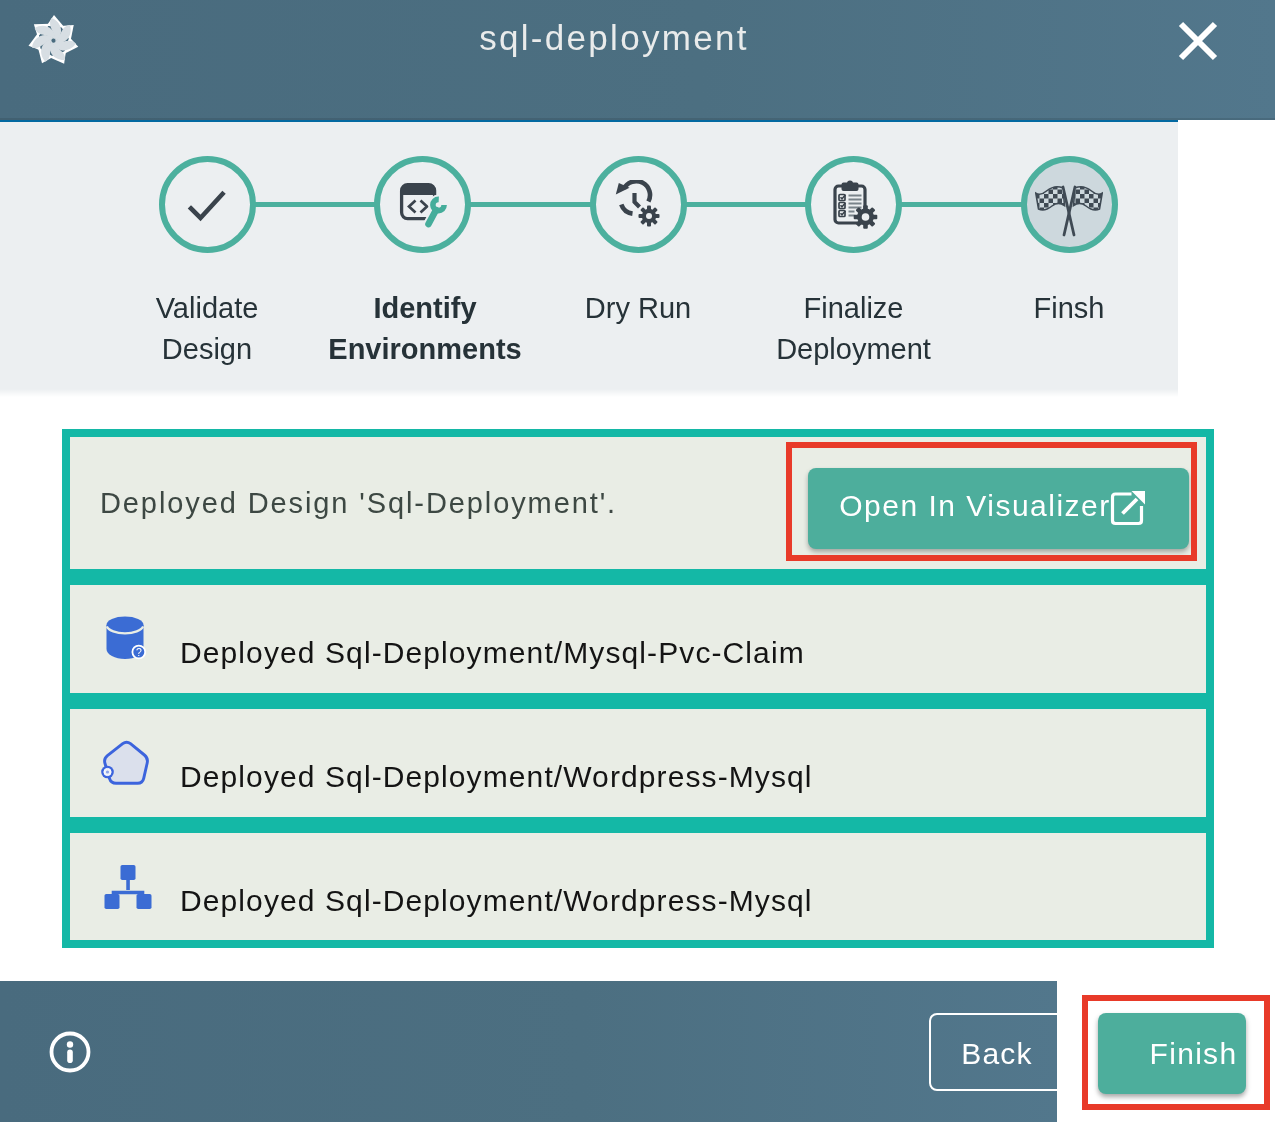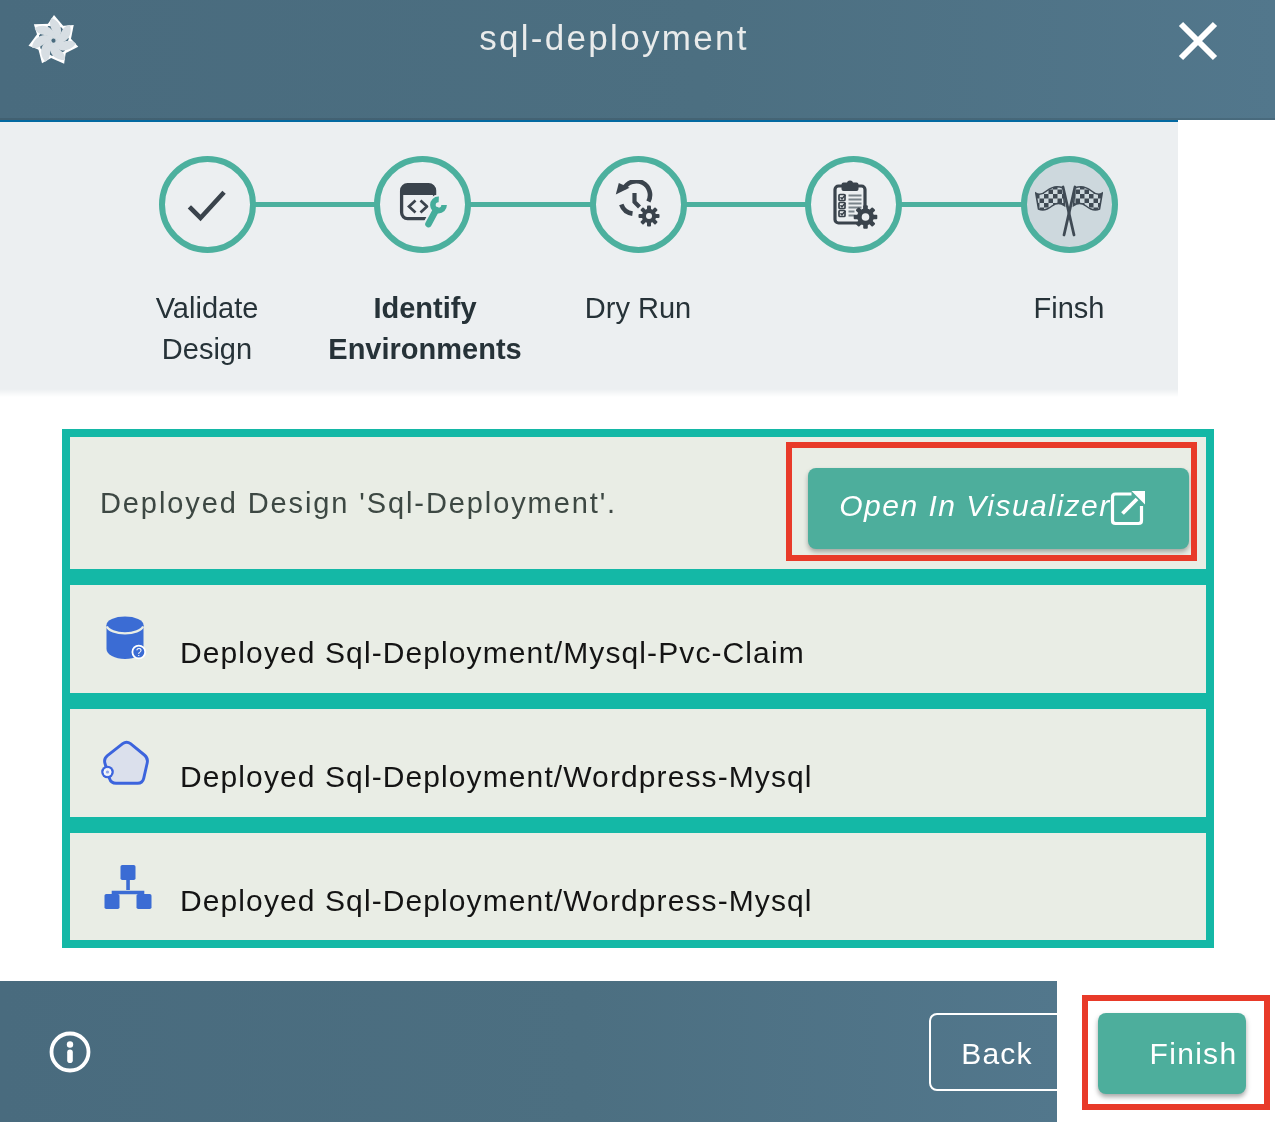--- a/index.html
+++ b/index.html
@@ -21,21 +21,21 @@
     font-size:29px; line-height:41px; color:#263238; }
   .row { position:absolute; left:62px; width:1152px; background:#e9ede5; border:8px solid #14b8a6; }
   .r1 { top:429px; height:148px; }
   .r2 { top:577px; height:124px; }
   .r3 { top:701px; height:124px; }
   .r4 { top:825px; height:123px; }
   .r1text { position:absolute; left:30px; top:0; height:100%; display:flex; align-items:center;
     font-size:29px; color:#3d4843; letter-spacing:1.9px; }
   .openbtn { position:absolute; left:738px; top:31px; width:381px; height:81px;
     background:#4dae9c; border-radius:8px; display:flex; align-items:center; justify-content:center;
-    gap:5px; color:#fff; font-size:30px; letter-spacing:1.5px; box-shadow:0 3px 5px rgba(0,0,0,0.3);font-style:italic; }
+    gap:5px; color:#fff; font-size:30px; letter-spacing:1.5px; box-shadow:0 3px 5px rgba(0,0,0,0.3); }
   .rowicon { position:absolute; left:37px; top:50%; transform:translateY(-50%); }
   .rowtext { position:absolute; left:110px; top:14px; height:100%; display:flex; align-items:center;
     font-size:30px; color:#141414; letter-spacing:1.1px; }
   .footer { position:absolute; left:0; top:981px; width:1057px; height:141px; background:linear-gradient(90deg,#496b7e 0%,#4c6f81 55%,#52778c 100%); }
   .infoicon { position:absolute; left:49px; top:50px; }
   .backbtn { position:absolute; left:929px; top:32px; width:136px; height:78px; padding-top:4px;
     border:2px solid #fff; border-radius:8px; color:#fff; font-size:30px; letter-spacing:1.2px;
     display:flex; align-items:center; justify-content:center; }
   .finishbtn { position:absolute; left:1098px; top:32px; width:148px; height:81px;
     background:#4dae9c; border-radius:8px; color:#fff; font-size:30px; letter-spacing:1.3px;
@@ -160,20 +160,21 @@
         </defs>
     <line x1="28" y1="2" x2="39" y2="50" stroke="#3f4a54" stroke-width="2.8" stroke-linecap="round"></line>
     <line x1="40" y1="2" x2="29" y2="50" stroke="#3f4a54" stroke-width="2.8" stroke-linecap="round"></line>
     <path d="M28,3 C22.5,0.5 16.5,2 11.5,6 C7,9.8 3.5,9.8 0.8,8.2 L3.5,24 C7.5,26 12,25 17,21 C22,17 26,18 29.5,20.5 Z" fill="url(#chk)" stroke="#3f4a54" stroke-width="1.6"></path>
     <path d="M40,3 C45.5,0.5 51.5,2 56.5,6 C61,9.8 64.5,9.8 67.2,8.2 L64.5,24 C60.5,26 56,25 51,21 C46,17 42,18 38.5,20.5 Z" fill="url(#chk)" stroke="#3f4a54" stroke-width="1.6"></path>
   </svg>
     </div>
   <div class="slabel" style="left:77px;">Validate<br>Design</div>
   <div class="slabel" style="left:295px;font-weight:bold;">Identify<br>Environments</div>
   <div class="slabel" style="left:508px;">Dry Run</div>
+  <div class="slabel" style="left:723.5px;">Finalize<br>Deployment</div>
   <div class="slabel" style="left:939px;">Finsh</div>
 </div>
 
 <div class="row r1">
   <div class="r1text">Deployed Design 'Sql-Deployment'.</div>
   <div class="openbtn" style="padding-right:4px;">
       <span style="margin-top:-5px;">Open In Visualizer</span>
     <svg width="38" height="38" viewBox="0 0 38 38" style="position:relative;left:-8px;">
       <path d="M23.5 4 H7.5 Q4.5 4 4.5 7 V30.5 Q4.5 33.5 7.5 33.5 H30.5 Q33.5 33.5 33.5 30.5 V16" fill="none" stroke="#fff" stroke-width="3.2"></path>
       <path d="M14.5 23.5 L29 9" fill="none" stroke="#fff" stroke-width="3.8"></path>

